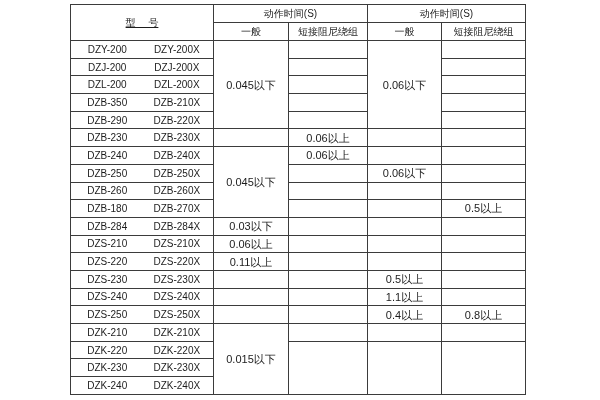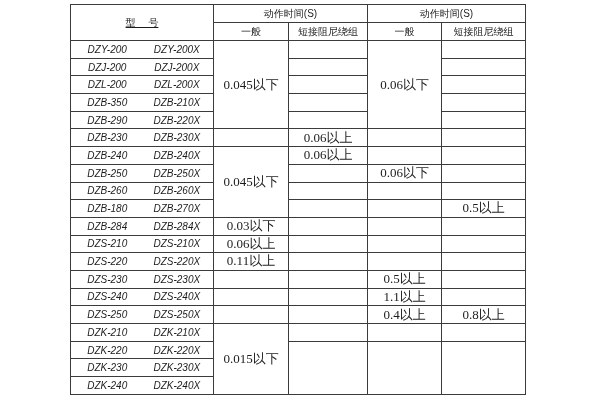--- a/index.html
+++ b/index.html
@@ -19,22 +19,22 @@
     border: 1px solid #3b3b3b;
     padding: 0;
     text-align: center; vertical-align: middle;
     font-weight: normal;
     font-size: 10px; line-height: 1.1;
     overflow: hidden; white-space: nowrap;
   }
   .spec thead tr { height: 18px; }
   .spec tbody tr { height: 17.7px; }
   th.model-h { word-spacing: 10px; text-decoration: underline; }
-  td.model span { display: inline-block; width: 49%; text-align: center; font-style: italic; }
-  td.val { font-size: 13px; font-family: Liberation Serif, serif; }
+  td.model span { display: inline-block; width: 49%; text-align: center; }
+  td.val { font-size: 11px; }
 </style>
 </head>
 <body>
 
 <div class="page">
   <table class="spec">
     <colgroup>
       <col style="width:143px">
         <col style="width:75px">
         <col style="width:79px">

